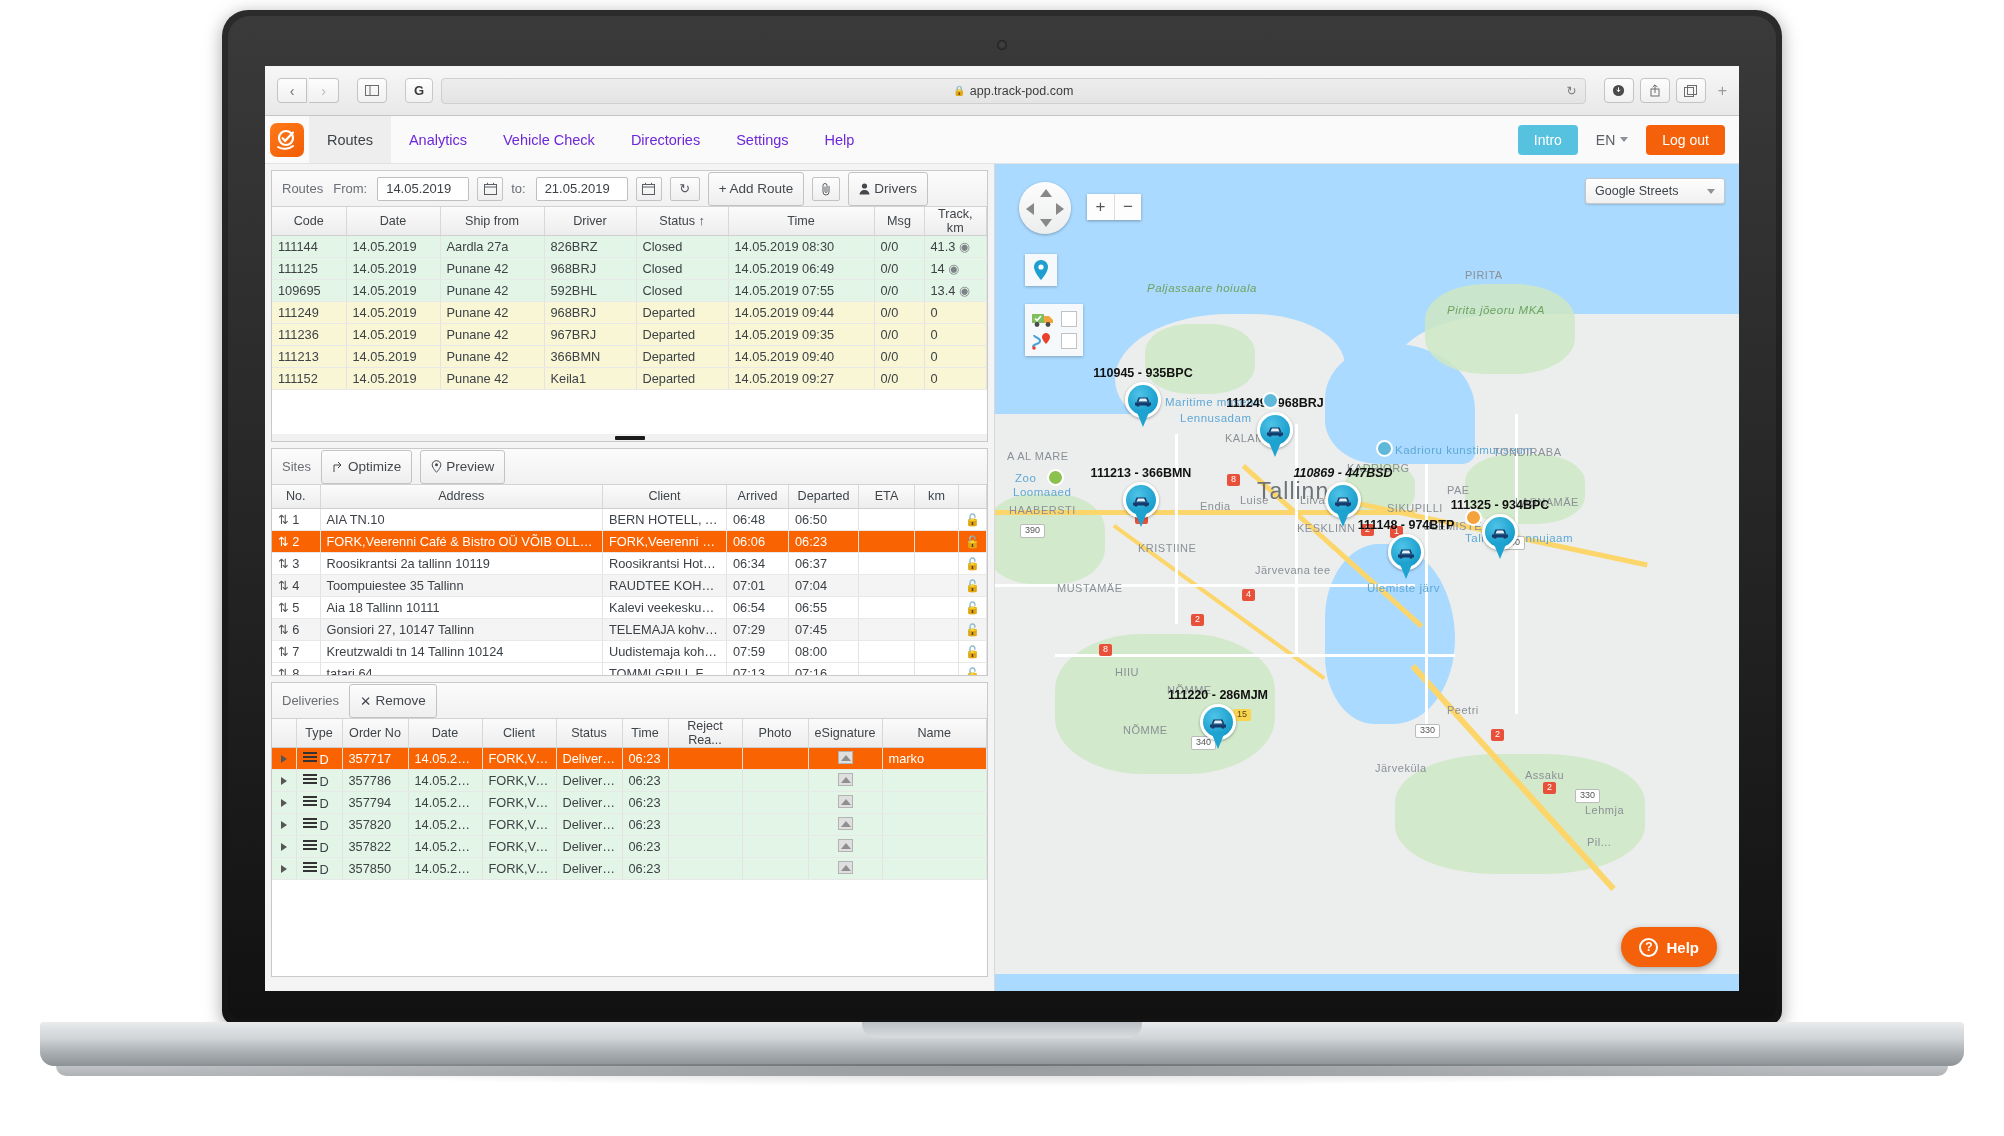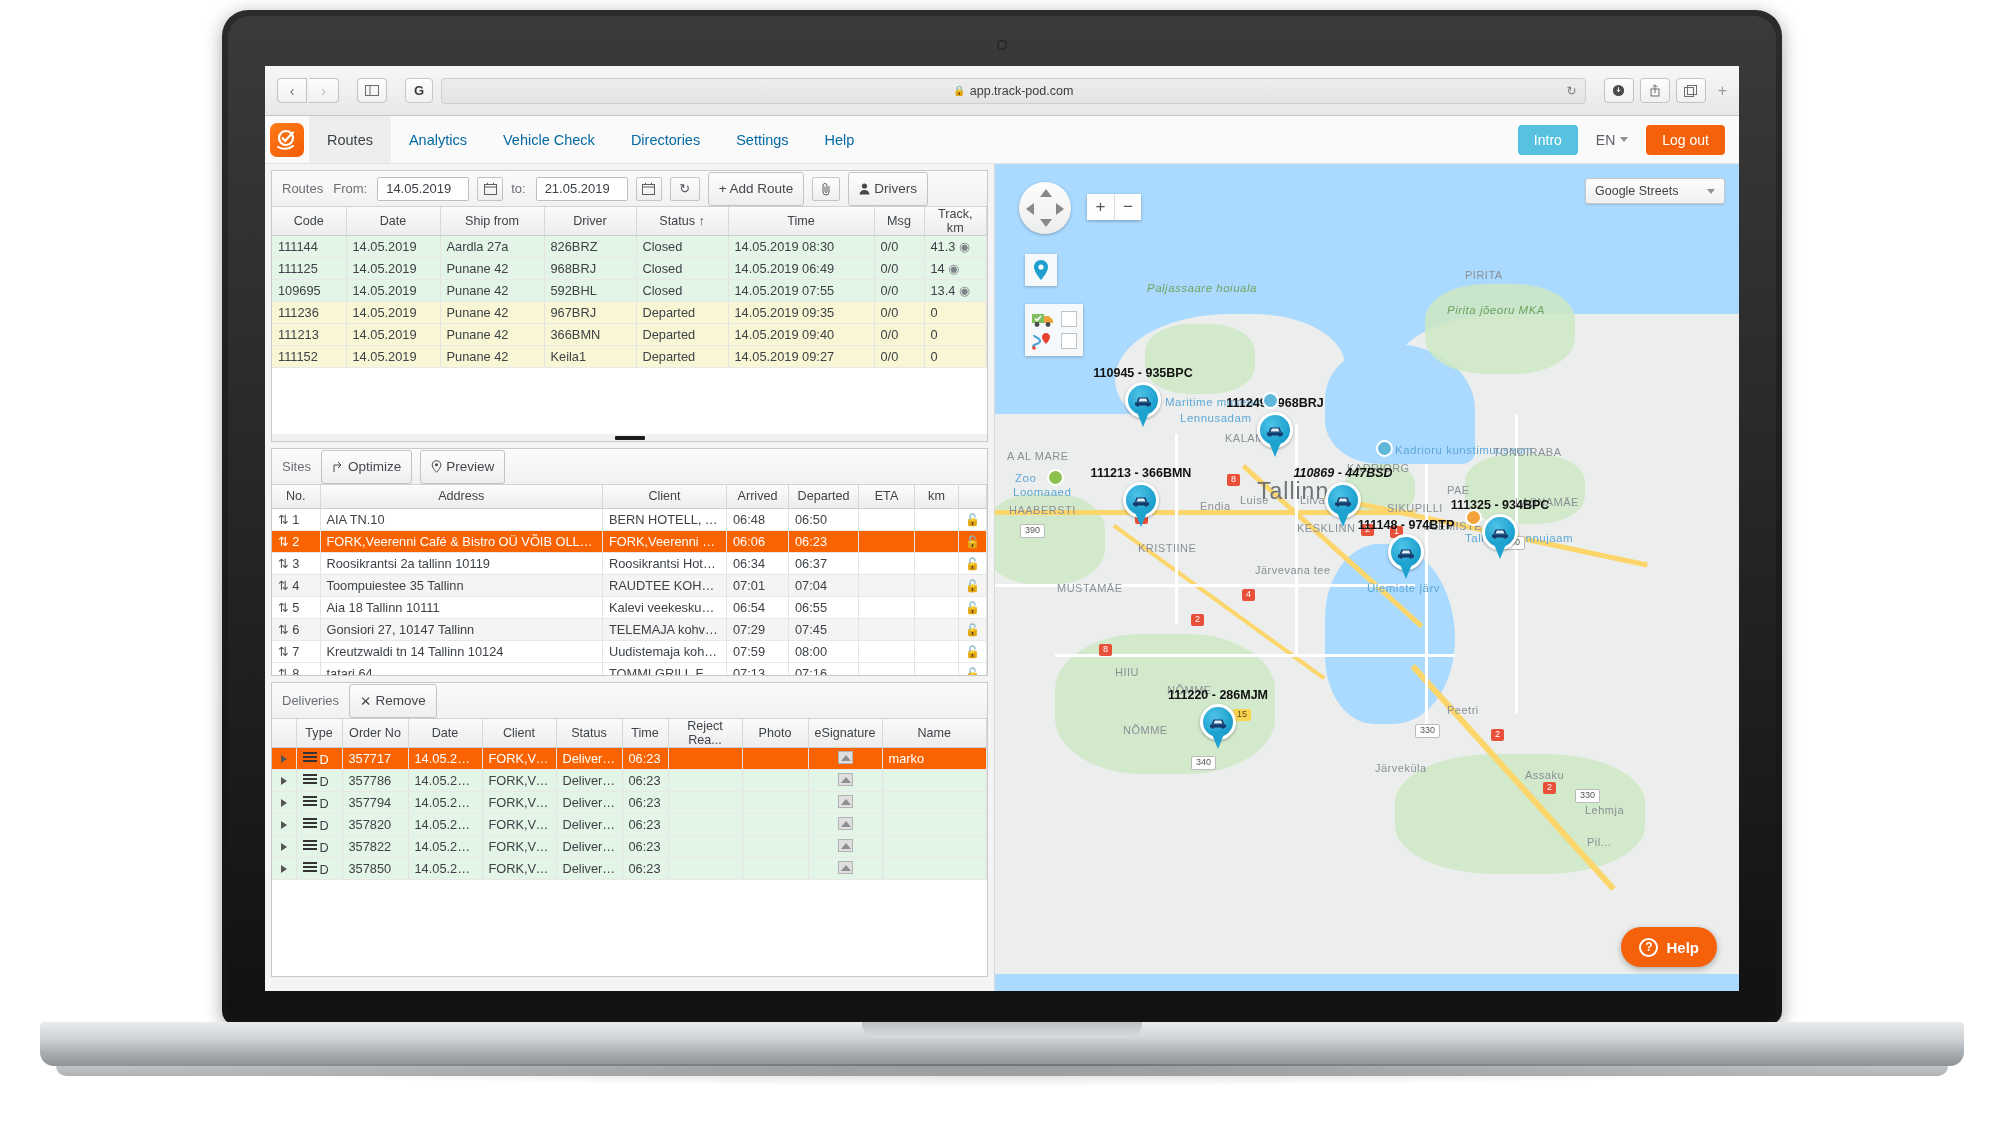--- a/index.html
+++ b/index.html
@@ -86,21 +86,21 @@
     display:flex; align-items:stretch;
   }
   .logo-box { width:44px; display:flex; align-items:center; justify-content:center; }
   .logo {
     width:34px; height:34px; border-radius:7px;
     background:linear-gradient(145deg,#ff7a18,#f25c05);
     display:flex;align-items:center;justify-content:center;
   }
   .mainnav { display:flex; align-items:stretch; }
   .mainnav a {
-    display:flex; align-items:center; padding:0 18px; font-size:14.5px; color:#0369a1;
+    display:flex; align-items:center; padding:0 18px; font-size:14.5px; color:#6d28d9;
     text-decoration:none; white-space:nowrap;
   }
   .mainnav a.active { background:#eeeeee; color:#3c4246; }
   .header-right { margin-left:auto; display:flex; align-items:center; gap:18px; padding-right:14px; }
   .btn-intro {
     background:#57c2e0; color:#fff; border:none; border-radius:4px;
     padding:7px 16px; font-size:14px; cursor:pointer;
   }
   .lang { font-size:14px; color:#595f65; display:flex; align-items:center; gap:5px; }
   .caret-d { width:0;height:0;border-left:4px solid transparent;border-right:4px solid transparent;border-top:5px solid #8d9298; }
@@ -404,20 +404,30 @@
                   <td>109695</td>
                   <td>14.05.2019</td>
                   <td>Punane 42</td>
                   <td>592BHL</td>
                   <td>Closed</td>
                   <td>14.05.2019 07:55</td>
                   <td>0/0</td>
                   <td><span>13.4</span> <span style="color:#7d8388">◉</span></td>
                 </tr>
                 <tr class="yellow">
+                  <td>111249</td>
+                  <td>14.05.2019</td>
+                  <td>Punane 42</td>
+                  <td>968BRJ</td>
+                  <td>Departed</td>
+                  <td>14.05.2019 09:44</td>
+                  <td>0/0</td>
+                  <td>0</td>
+                </tr>
+                <tr class="yellow">
                   <td>111236</td>
                   <td>14.05.2019</td>
                   <td>Punane 42</td>
                   <td>967BRJ</td>
                   <td>Departed</td>
                   <td>14.05.2019 09:35</td>
                   <td>0/0</td>
                   <td>0</td>
                 </tr>
                 <tr class="yellow">
@@ -763,21 +773,21 @@
               <div class="shield " style="left: 232px; top: 310px;">8</div>
               <div class="shield " style="left: 140px; top: 348px;">8</div>
               <div class="shield " style="left: 366px; top: 360px;">2</div>
               <div class="shield " style="left: 395px; top: 362px;">1</div>
               <div class="shield white" style="left: 25px; top: 360px;">390</div>
               <div class="shield white" style="left: 505px; top: 372px;">290</div>
               <div class="shield " style="left: 247px; top: 425px;">4</div>
               <div class="shield " style="left: 196px; top: 450px;">2</div>
               <div class="shield " style="left: 104px; top: 480px;">8</div>
               <div class="shield y" style="left: 238px; top: 545px;">15</div>
-              <div class="shield white" style="left: 196px; top: 572px; margin-top: 20px;">340</div>
+              <div class="shield white" style="left: 196px; top: 572px;">340</div>
               <div class="shield white" style="left: 420px; top: 560px;">330</div>
               <div class="shield " style="left: 496px; top: 565px;">2</div>
               <div class="shield " style="left: 548px; top: 618px;">2</div>
               <div class="shield white" style="left: 580px; top: 625px;">330</div>
             </div>
           <div id="map-markers">
               <div class="vmarker" style="left: 130px; top: 218px;">
                 <span class="lbl">110945 - 935BPC</span>
                 <span class="tail"></span>
                 <span class="pin">

